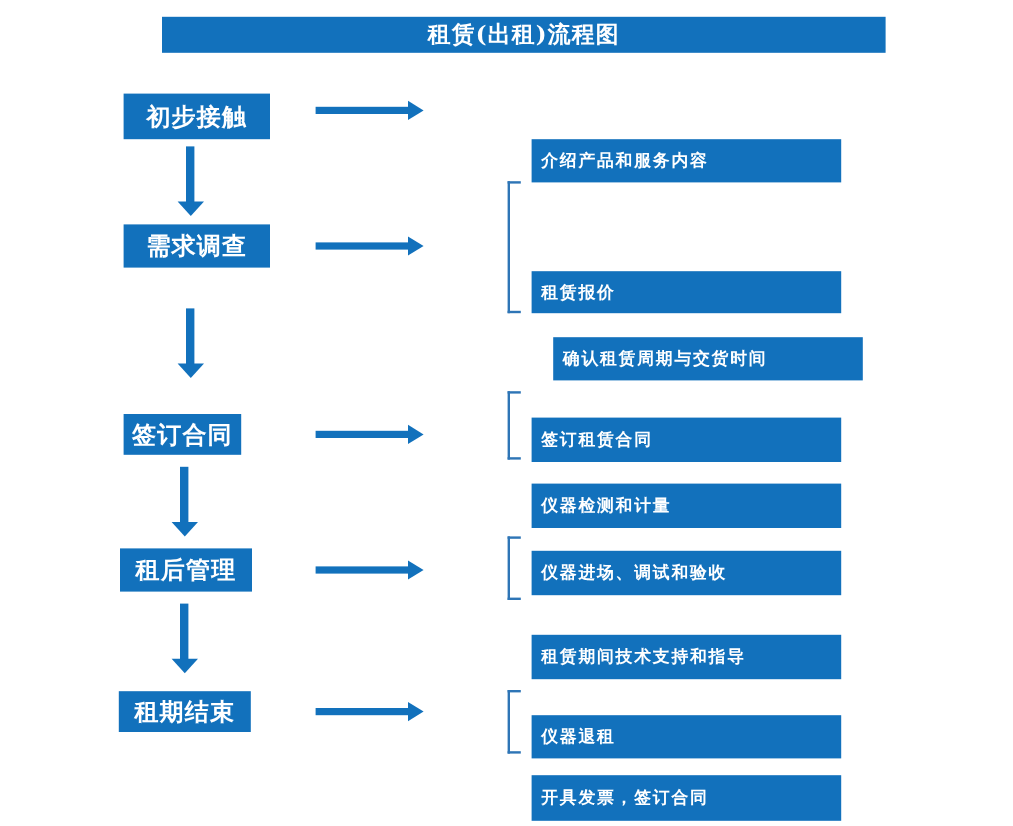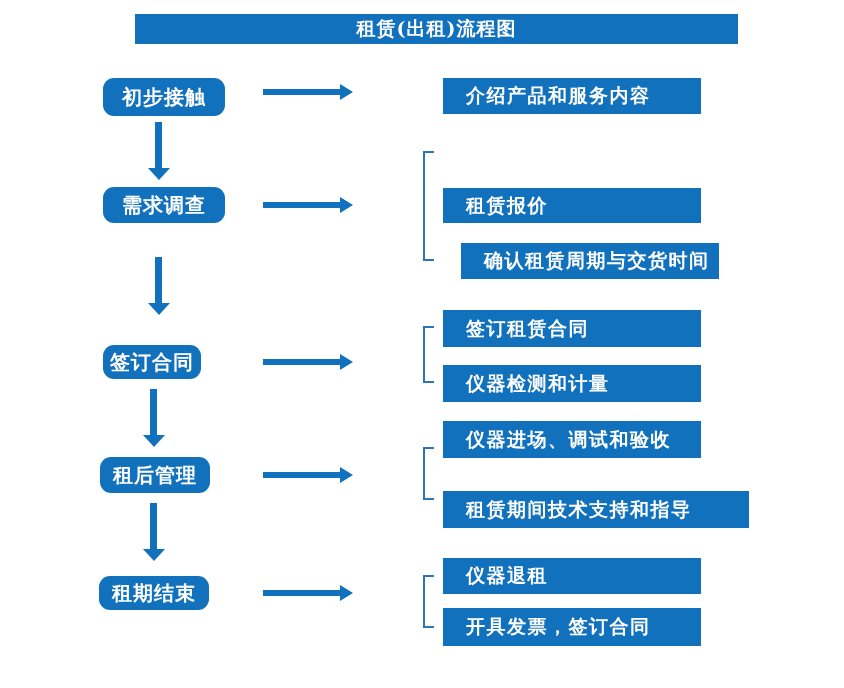--- a/index.html
+++ b/index.html
@@ -30,26 +30,26 @@
   .title {
     justify-content: center;
     font-size: 19px;
     letter-spacing: 1px;
     margin-left: 36px;
   }
   .lbox {
     justify-content: center;
     font-size: 20px;
     letter-spacing: 1px;
-    border-radius: 11px;
   }
   .rbox {
-    padding-left: 23px;
-    font-size: 19px;
+    padding-left: 8px;
+    font-size: 14px;
     letter-spacing: 1.5px;
+    margin-top: 38px;
   }
   
   .harrow { position: absolute; left: 263px; width: 90px; height: 16px; }
   .harrow .shaft {
     position: absolute; left: 0; right: 11px; top: 5px; height: 6px;
     background: var(--primary);
   }
   .harrow .head {
     position: absolute; right: 0; top: 0; width: 0; height: 0;
     border-top: 8px solid transparent;
@@ -135,18 +135,18 @@
 
   <div class="box rbox" style="left:443px;top:78px;width:258px;height:36px">介绍产品和服务内容</div>
 
   <div class="box rbox" style="left:443px;top:188px;width:258px;height:35px">租赁报价</div>
   <div class="box rbox" style="left:461px;top:243px;width:258px;height:36px">确认租赁周期与交货时间</div>
 
   <div class="box rbox" style="left:443px;top:310px;width:258px;height:37px">签订租赁合同</div>
   <div class="box rbox" style="left:443px;top:365px;width:258px;height:37px">仪器检测和计量</div>
 
   <div class="box rbox" style="left:443px;top:421px;width:258px;height:37px">仪器进场、调试和验收</div>
-  <div class="box rbox" style="left:443px;top:491px;width:306px;height:37px">租赁期间技术支持和指导</div>
+  <div class="box rbox" style="left:443px;top:491px;width:258px;height:37px">租赁期间技术支持和指导</div>
 
   <div class="box rbox" style="left:443px;top:558px;width:258px;height:36px">仪器退租</div>
   <div class="box rbox" style="left:443px;top:608px;width:258px;height:38px">开具发票，签订合同</div>
 
 </div>
 
 </body></html>

